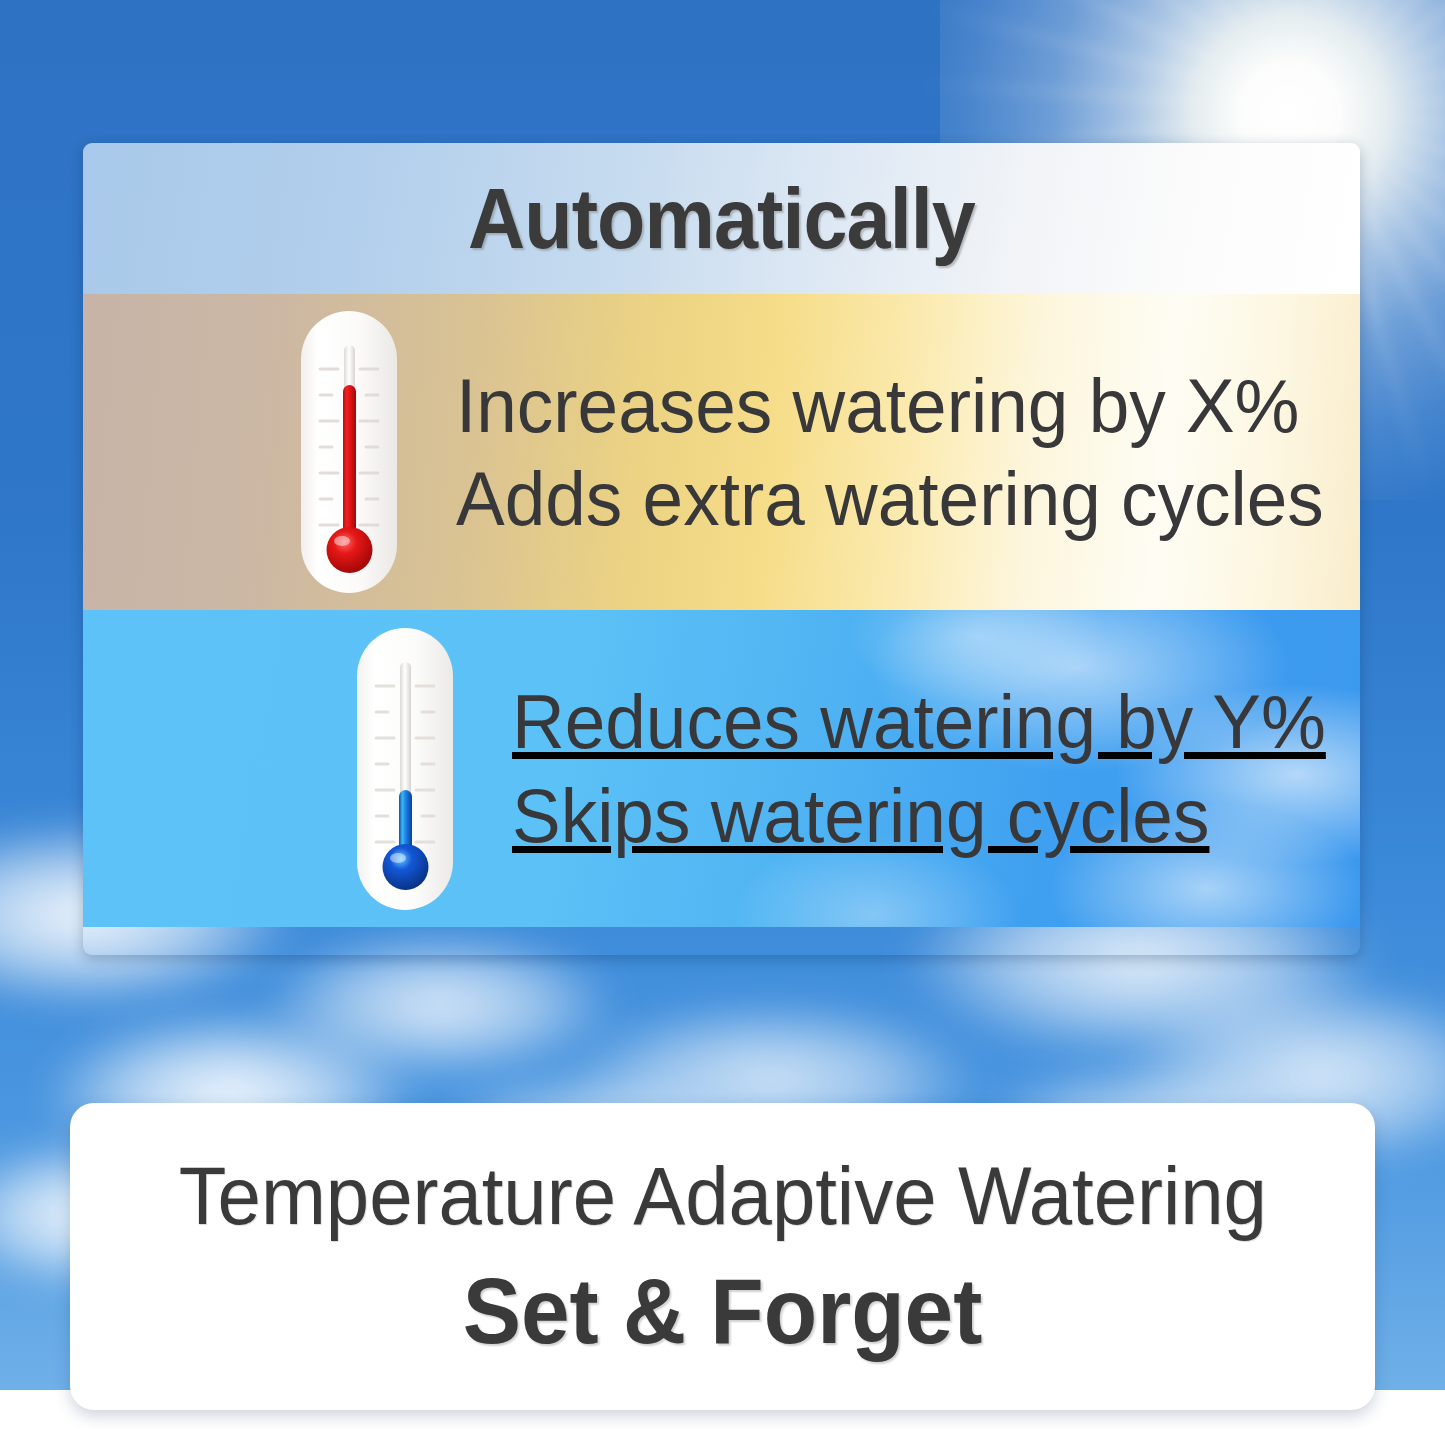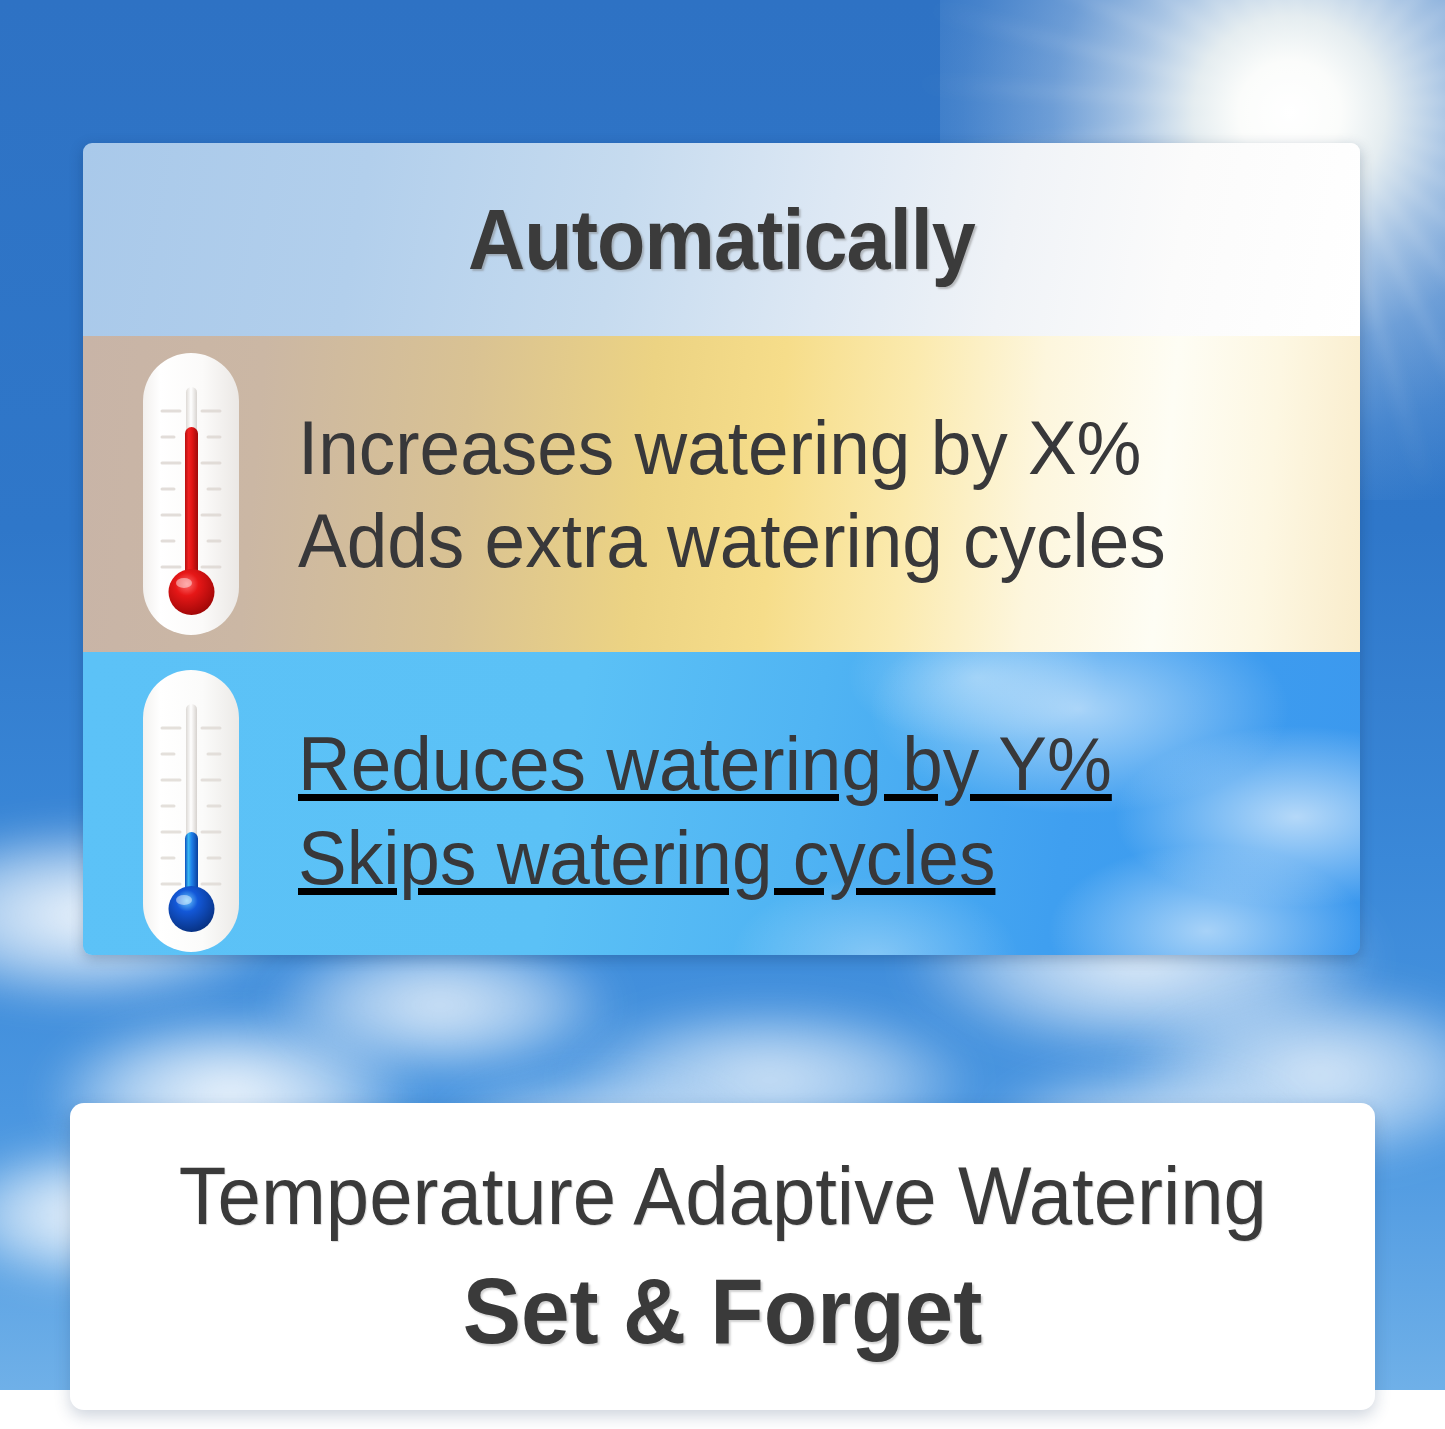--- a/index.html
+++ b/index.html
@@ -79,38 +79,39 @@
     position:absolute;
     left:83px; top:143px; width:1277px; height:812px;
     border-radius:9px;
     overflow:hidden;
     box-shadow:0 4px 14px rgba(10,40,80,.28);
   }
 
   
   .card-header {
     position:relative;
-    height:193px;
+    height:151px;
     background:linear-gradient(100deg,
       #a9c9ea 0%, #b2cfec 22%, #c6dbef 42%, #dde8f4 58%, #f0f3f7 72%, #fbfbfb 85%, #ffffff 100%);
     display:flex; align-items:center; justify-content:center;
   }
   .card-title {
     font-size:86px; font-weight:bold;
     color:#3b3b3b;
     letter-spacing:-1px;
     transform:scaleX(.92);
     text-shadow:2px 2px 2px rgba(120,120,120,.45);
   }
 
   
   .band {
     position:relative;
     display:flex; align-items:center;
     overflow:hidden;
+    justify-content:flex-end;
   }
   .band-warm {
     height:316px;
     background:linear-gradient(95deg,
       #c8b4a7 0%, #cbb7a4 14%, #d9c293 30%, #ecd383 44%, #f6dd8a 54%,
       #fbeaae 64%, #fdf6dd 74%, #fefdf4 84%, #fdf7e2 92%, #f9eccb 100%);
   }
   .band-cool {
     height:317px;
     background:
@@ -142,21 +143,21 @@
   }
 
   
   .thermo { display:block; }
 
   
   .caption-card {
     position:absolute;
     left:70px; top:1103px; width:1305px; height:307px;
     background:#ffffff;
-    border-radius:14px;
+    border-radius:24px;
     box-shadow:0 6px 16px rgba(30,60,100,.22);
     display:flex; flex-direction:column;
     align-items:center; justify-content:center;
     gap:16px;
     overflow:hidden;
   }
   .caption-line1 {
     font-size:82px; font-weight:normal; color:#3a3a3a;
     transform:scaleX(.95);
     white-space:nowrap;

